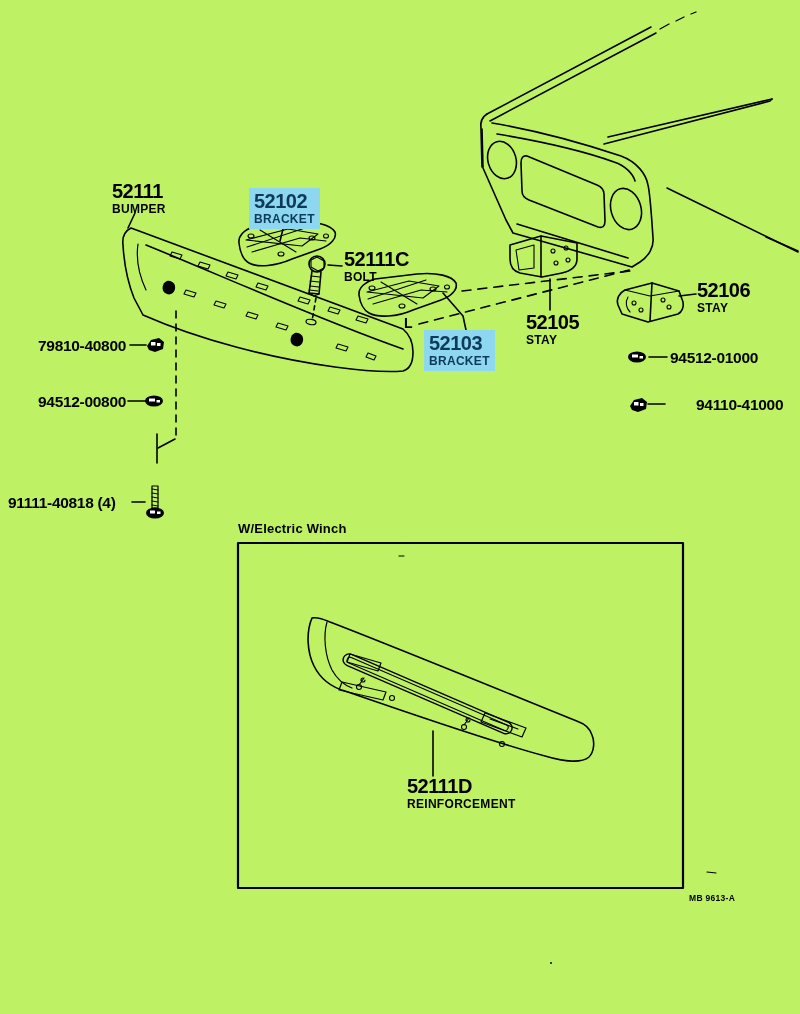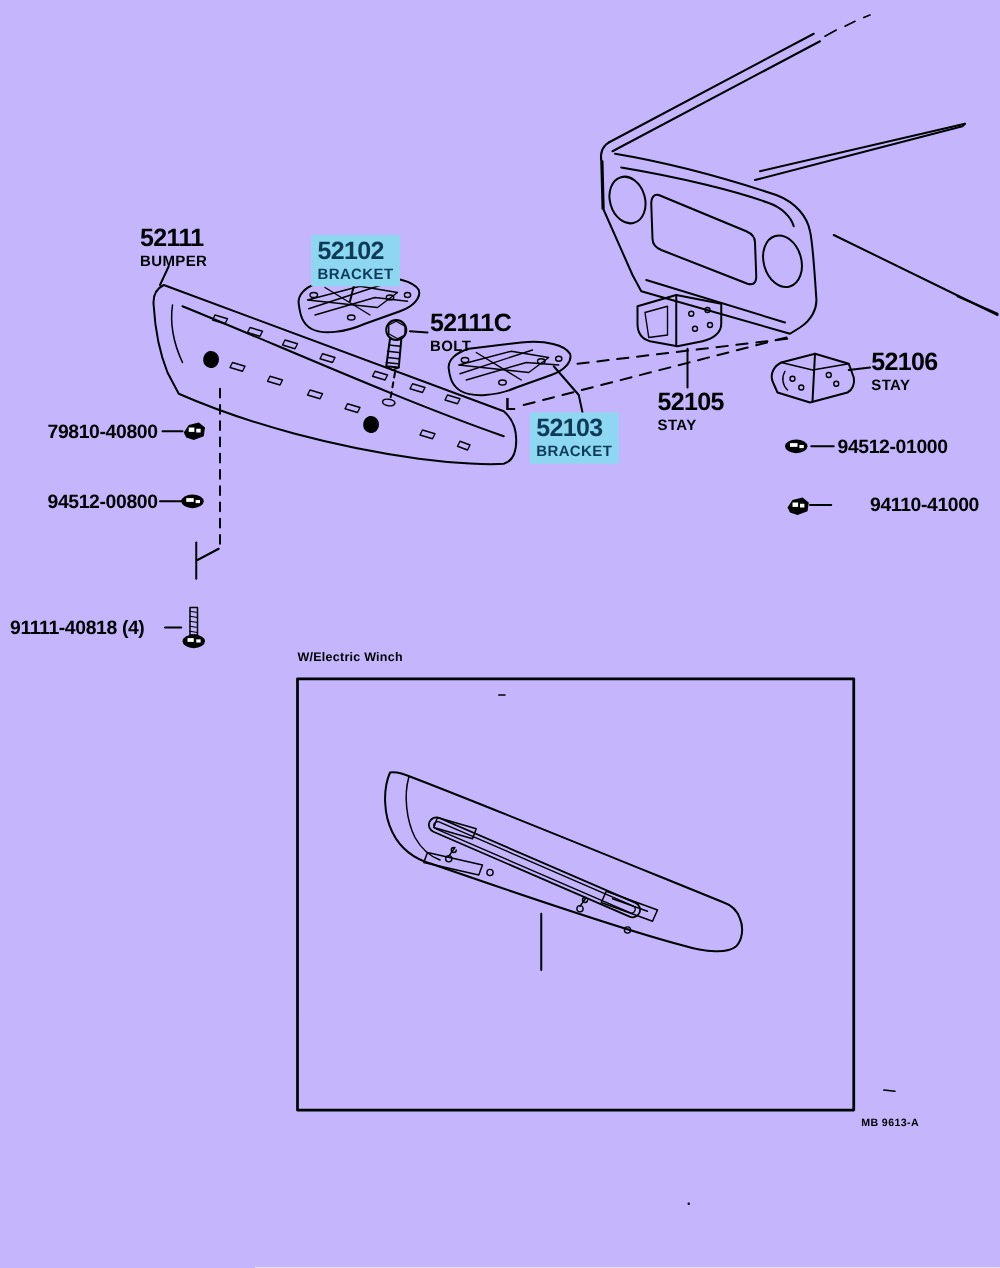--- a/index.html
+++ b/index.html
@@ -1,21 +1,21 @@
 <!DOCTYPE html>
 <html><head>
 <meta charset="utf-8">
 <style>
   * { box-sizing: border-box; }
   html, body { margin: 0; padding: 0; background: #fff; }
   .canvas {
     position: relative;
     width: 800px;
     height: 1014px;
-    background: #c4b5fd;
+    background: #bef264;
     font-family: "Liberation Sans", sans-serif;
     overflow: hidden;
   }
   svg.lineart { position: absolute; left: 0; top: 0; }
 
   .part-label {
     position: absolute;
     color: #000;
     font-weight: bold;
     line-height: 1;
@@ -34,21 +34,21 @@
     font-weight: bold;
     font-size: 15.5px;
     letter-spacing: -0.3px;
     line-height: 1;
     white-space: nowrap;
   }
   .inset-title {
     position: absolute;
     left: 238px; top: 521px;
     font-weight: bold;
-    font-size: 10px;
+    font-size: 13px;
     color: #000;
     letter-spacing: 0.2px;
   }
   .marker-l {
     position: absolute;
     left: 404px; top: 315px;
     font-weight: bold;
     font-size: 14px;
     color: #000;
   }
@@ -303,16 +303,20 @@
   </div>
 
   <div class="fastener-label" style="left:8px; top:495px;">
     <span>91111-40818 (4)</span>
   </div>
 
   <div class="inset-title">W/Electric Winch</div>
 
   <div class="marker-l">L</div>
 
+  <div class="part-label" style="left:407px; top:776px;">
+    <span class="code">52111D</span>
+    <span class="name">REINFORCEMENT</span>
+  </div>
 
   <div class="footer-code">MB 9613-A</div>
 
 </div>
 
 </body></html>

